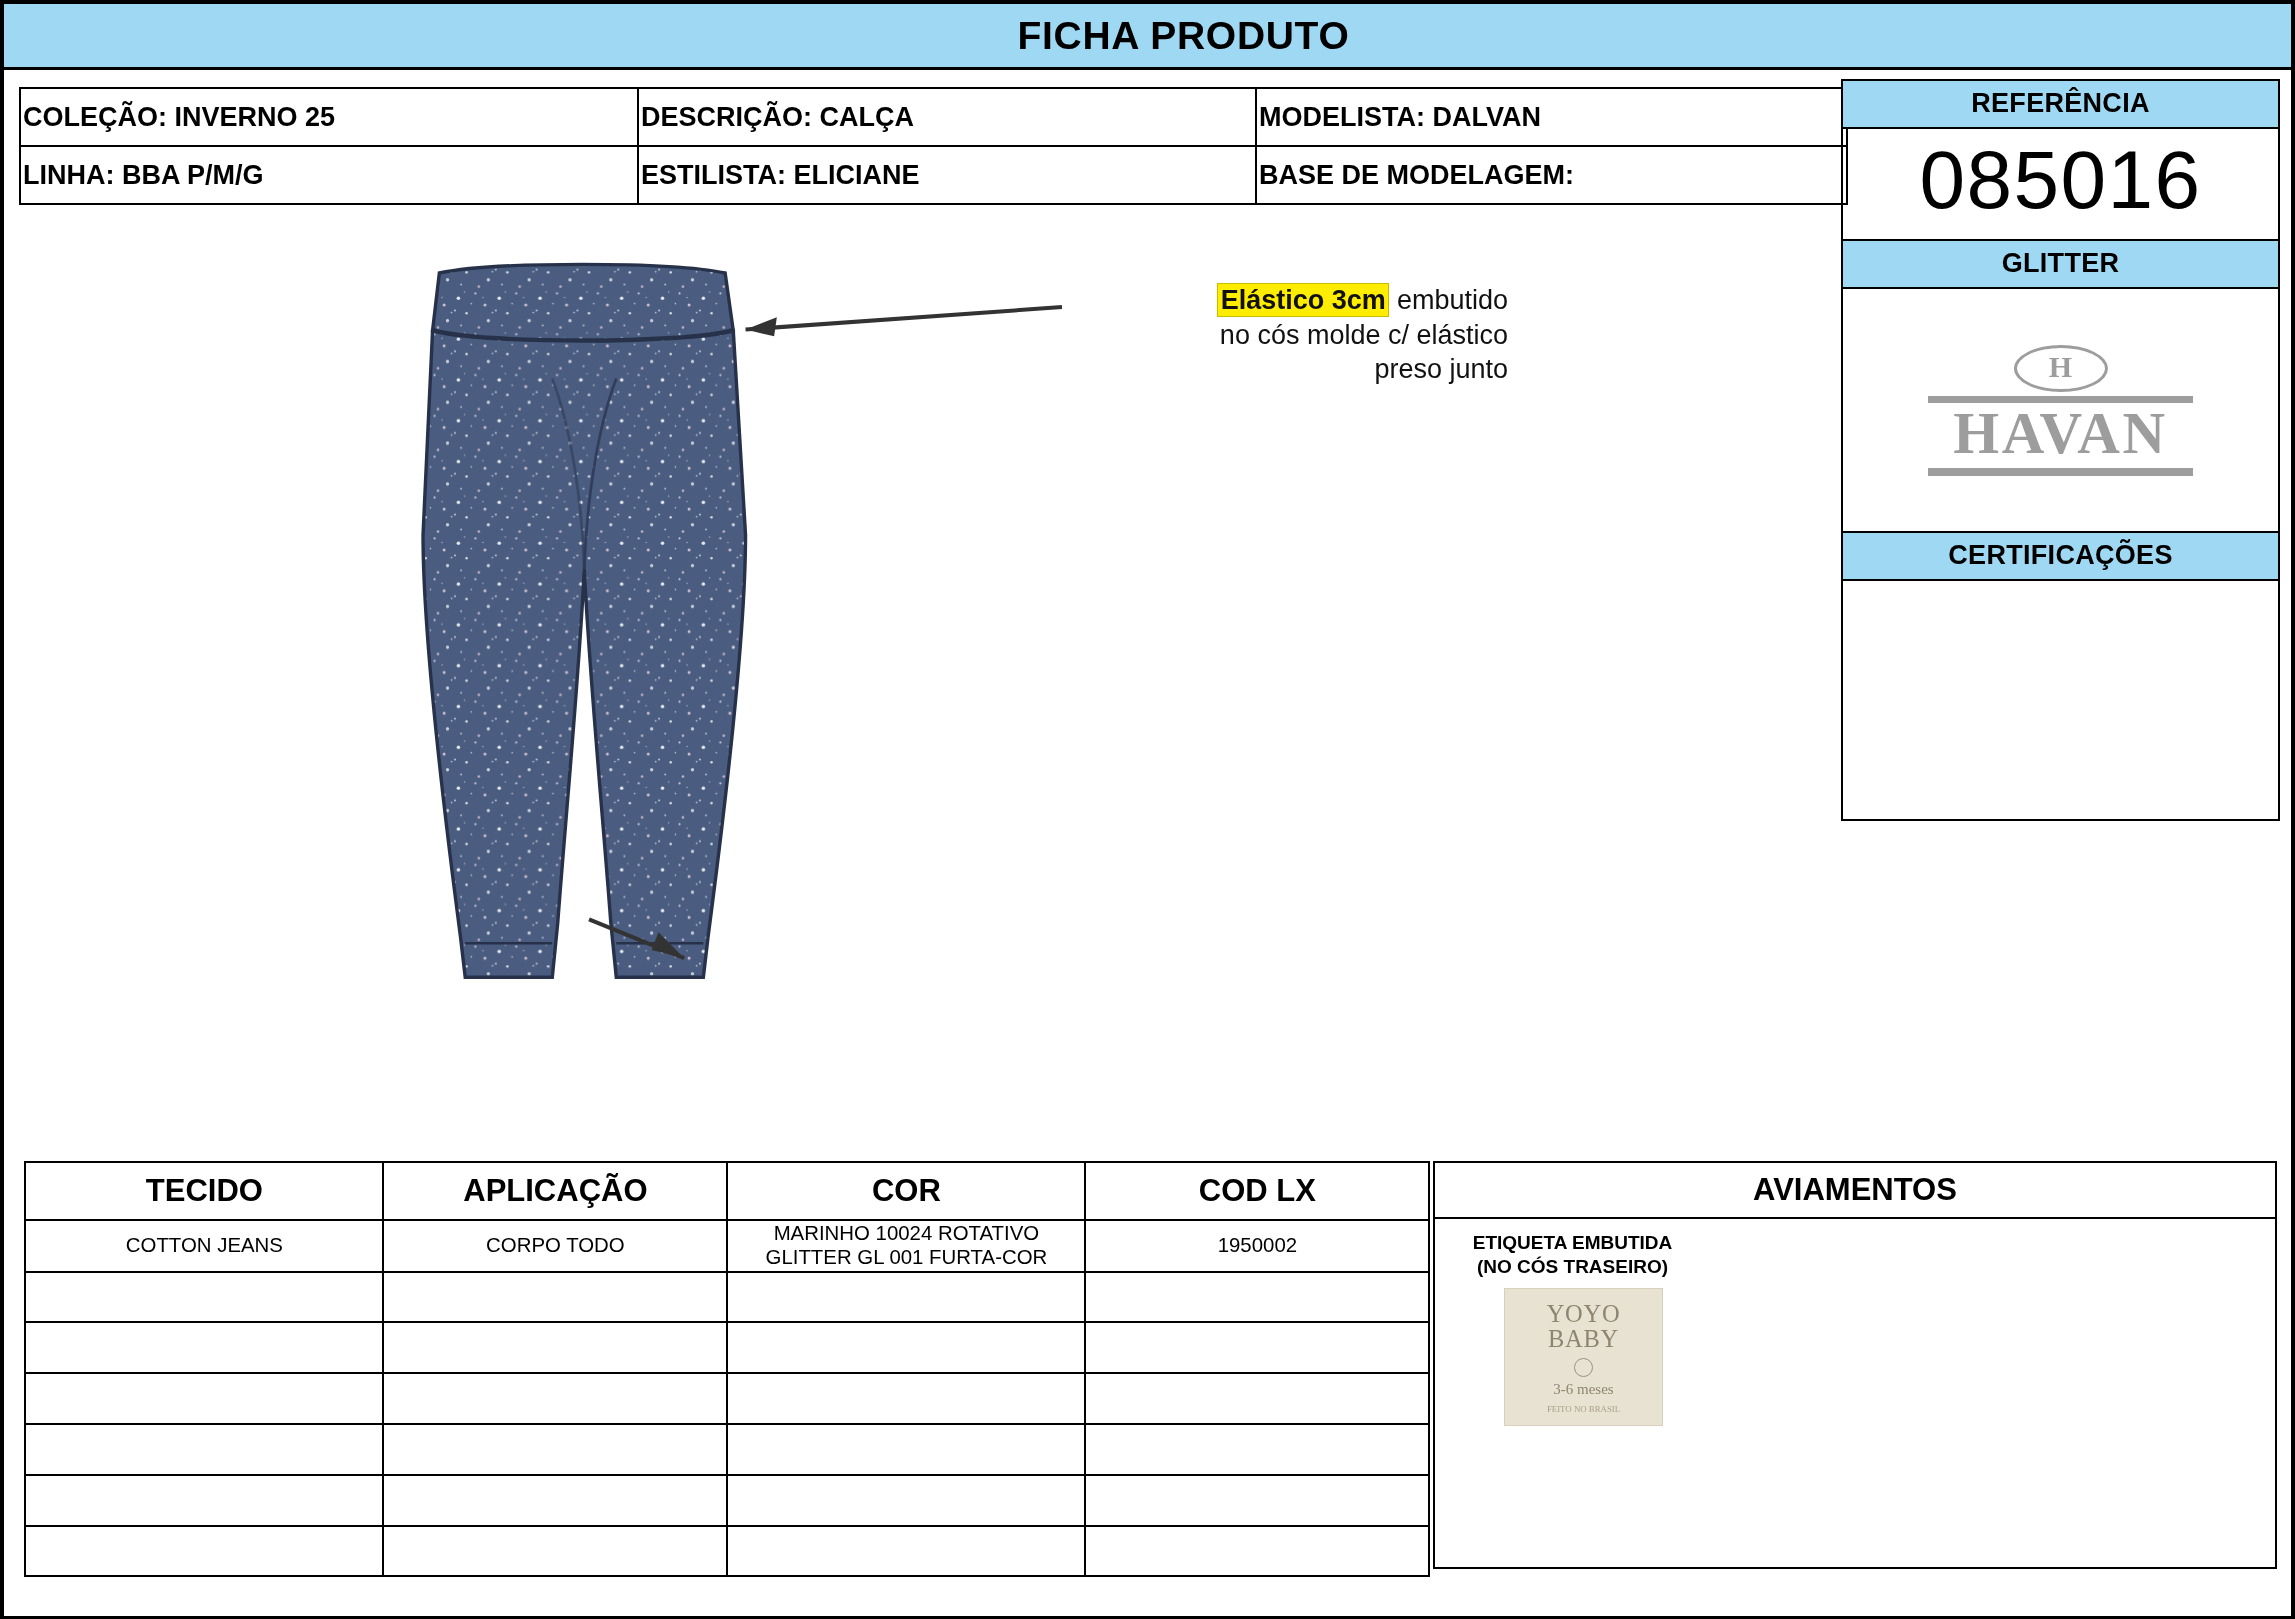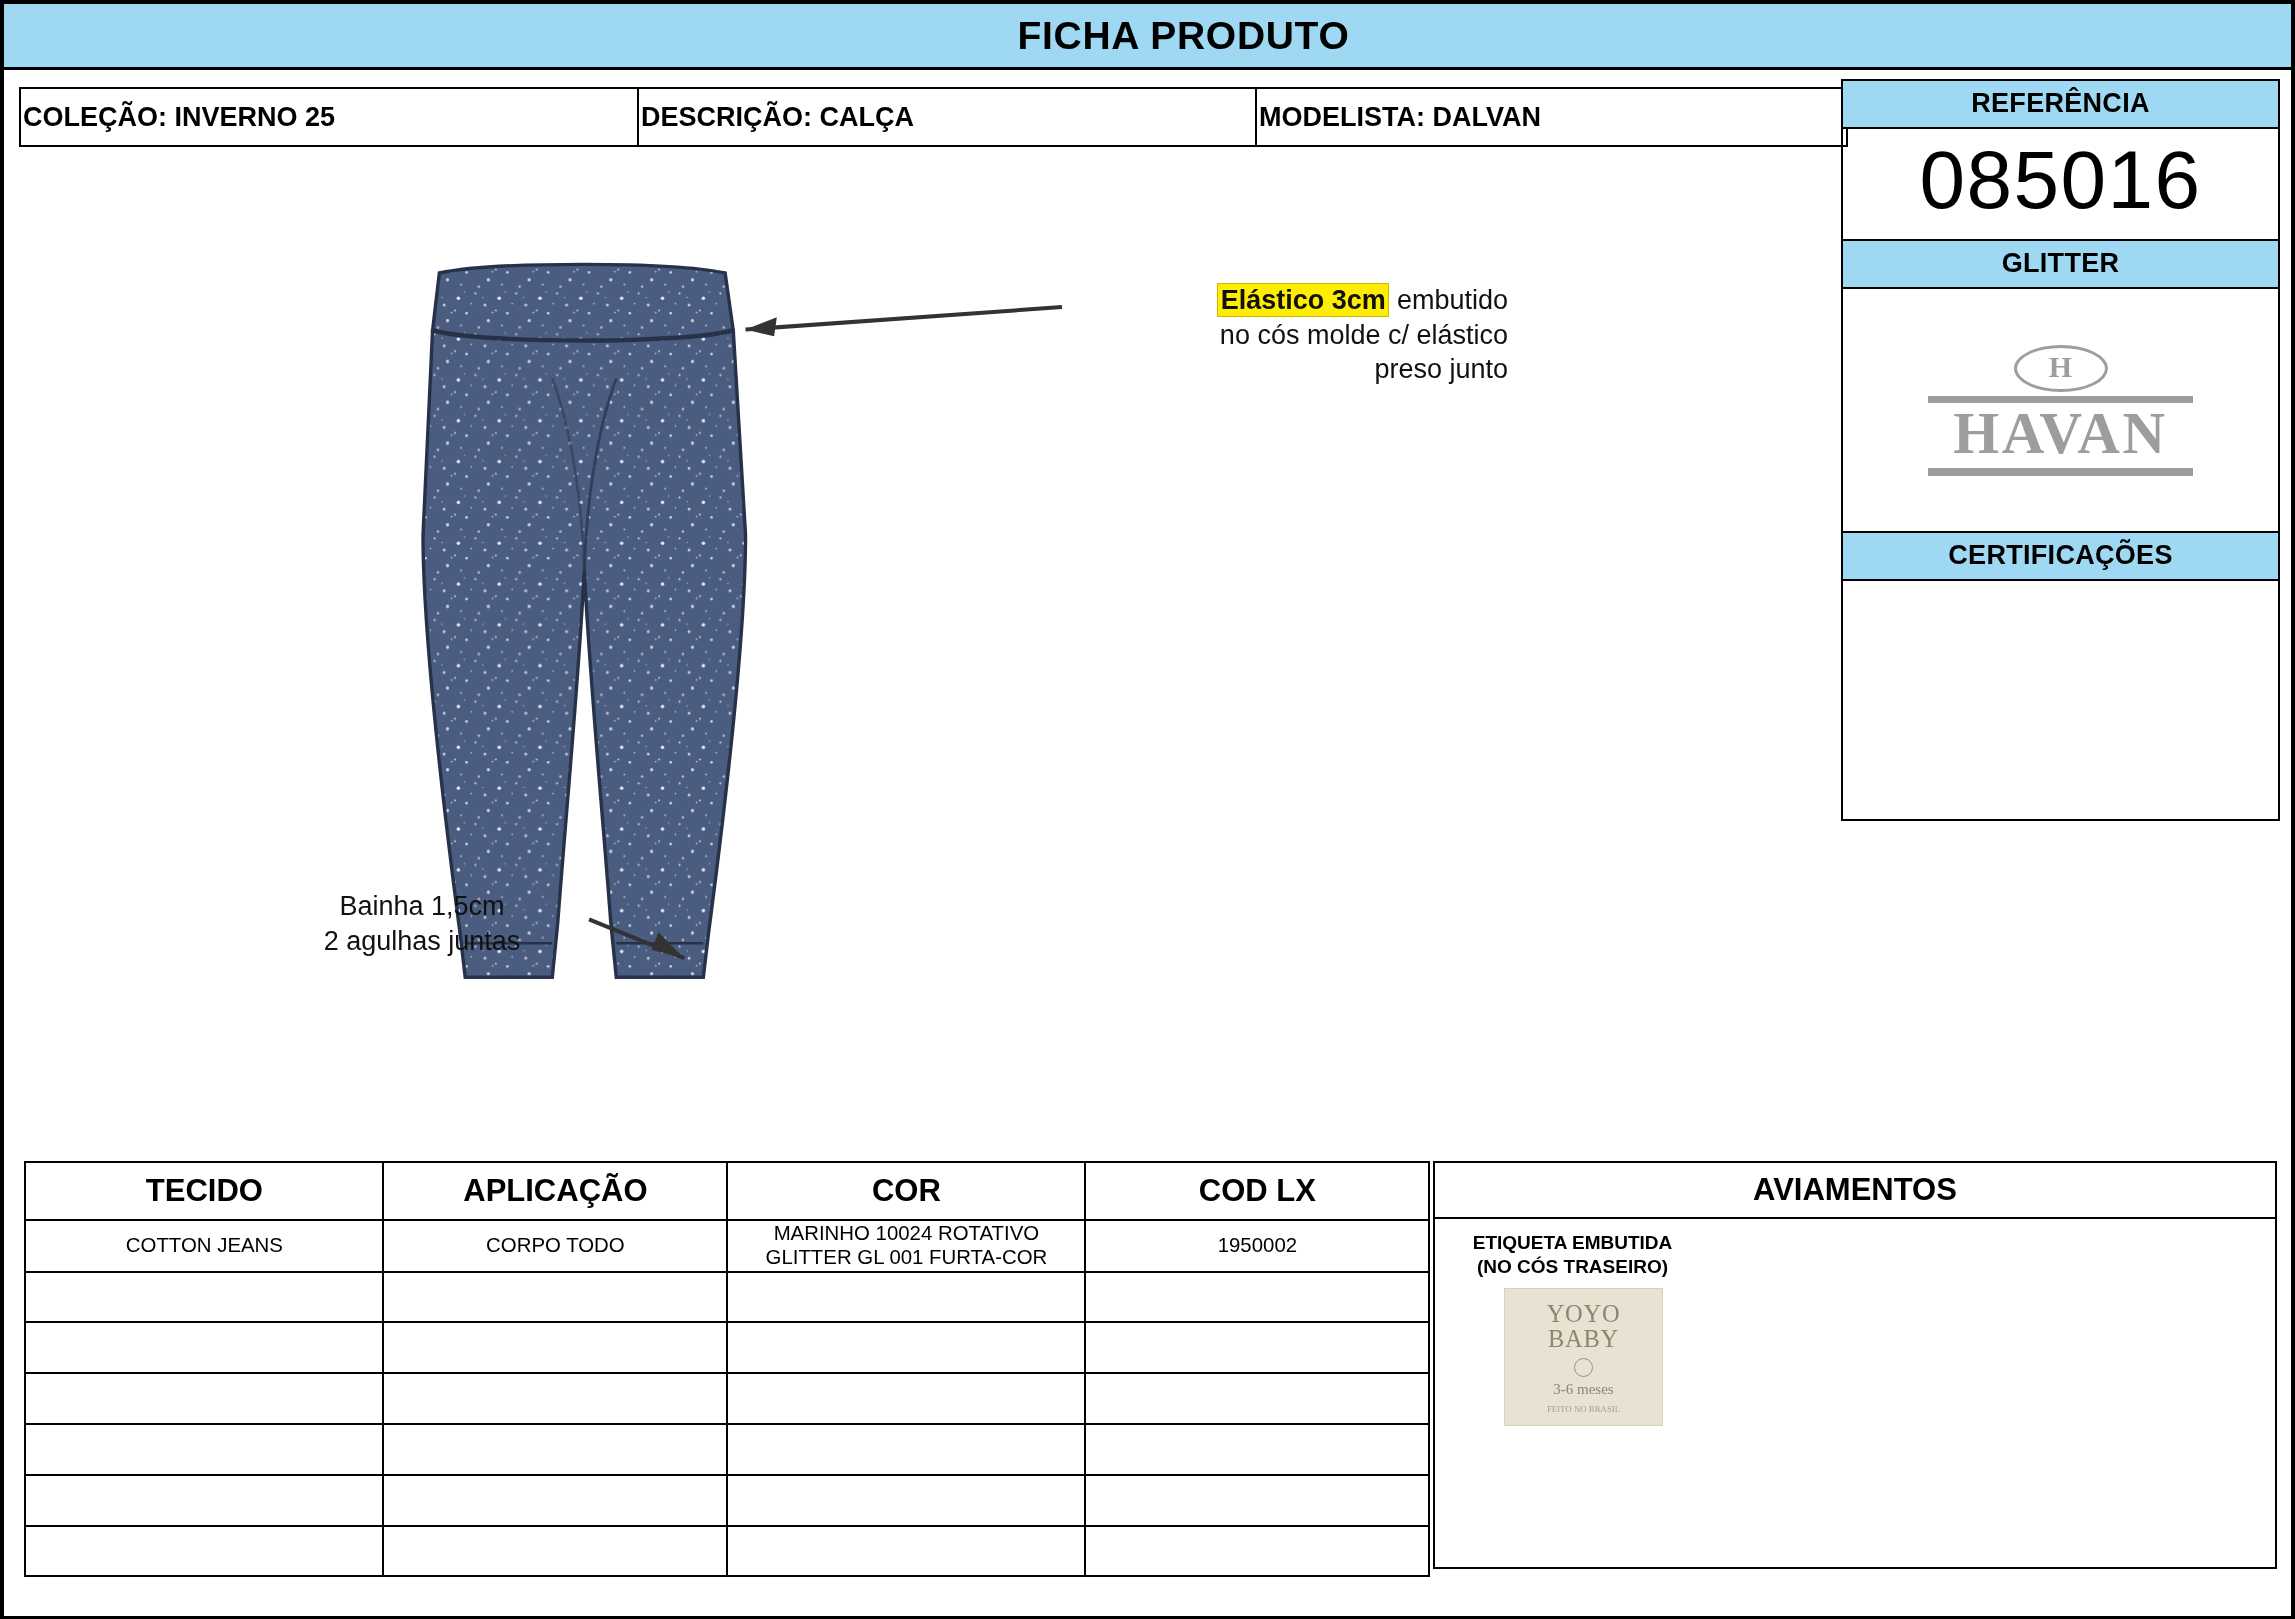--- a/index.html
+++ b/index.html
@@ -291,20 +291,25 @@
   <div class="title-bar">
     <span class="title-text">FICHA PRODUTO</span>
   </div>
 
   <table class="info-table">
     <tbody>
         <tr>
       <td class="col-a">COLEÇÃO: INVERNO 25</td>
       <td class="col-b">DESCRIÇÃO: CALÇA</td>
       <td class="col-c">MODELISTA: DALVAN</td>
+    </tr>
+    <tr>
+      <td class="col-a">LINHA: BBA P/M/G</td>
+      <td class="col-b">ESTILISTA: ELICIANE</td>
+      <td class="col-c">BASE DE MODELAGEM:</td>
     </tr>
   </tbody>
     </table>
 
   <div class="right-panel">
     <div class="rp-head">REFERÊNCIA</div>
     <div class="rp-ref-value">085016</div>
     <div class="rp-head">GLITTER</div>
     <div class="rp-client-body">
       <div class="havan-logo">
@@ -375,24 +380,20 @@
         <polygon points="700,1042 652,1030 662,1004" fill="#333"></polygon>
       </svg>
     </div>
 
     <div class="callout callout-top">
       <span class="hl">Elástico 3cm</span><span> embutido</span><br>
       <span>no cós molde c/ elástico</span><br>
       <span>preso junto</span>
     </div>
 
-    <div class="callout callout-bottom">
-      <span>Bainha 1,5cm</span><br>
-      <span>2 agulhas juntas</span>
-    </div>
   </div>
 
   <table class="tecido-table">
     <tbody>
         <tr>
       <th class="tw1">TECIDO</th>
       <th class="tw2">APLICAÇÃO</th>
       <th class="tw3">COR</th>
       <th class="tw4">COD LX</th>
     </tr>

